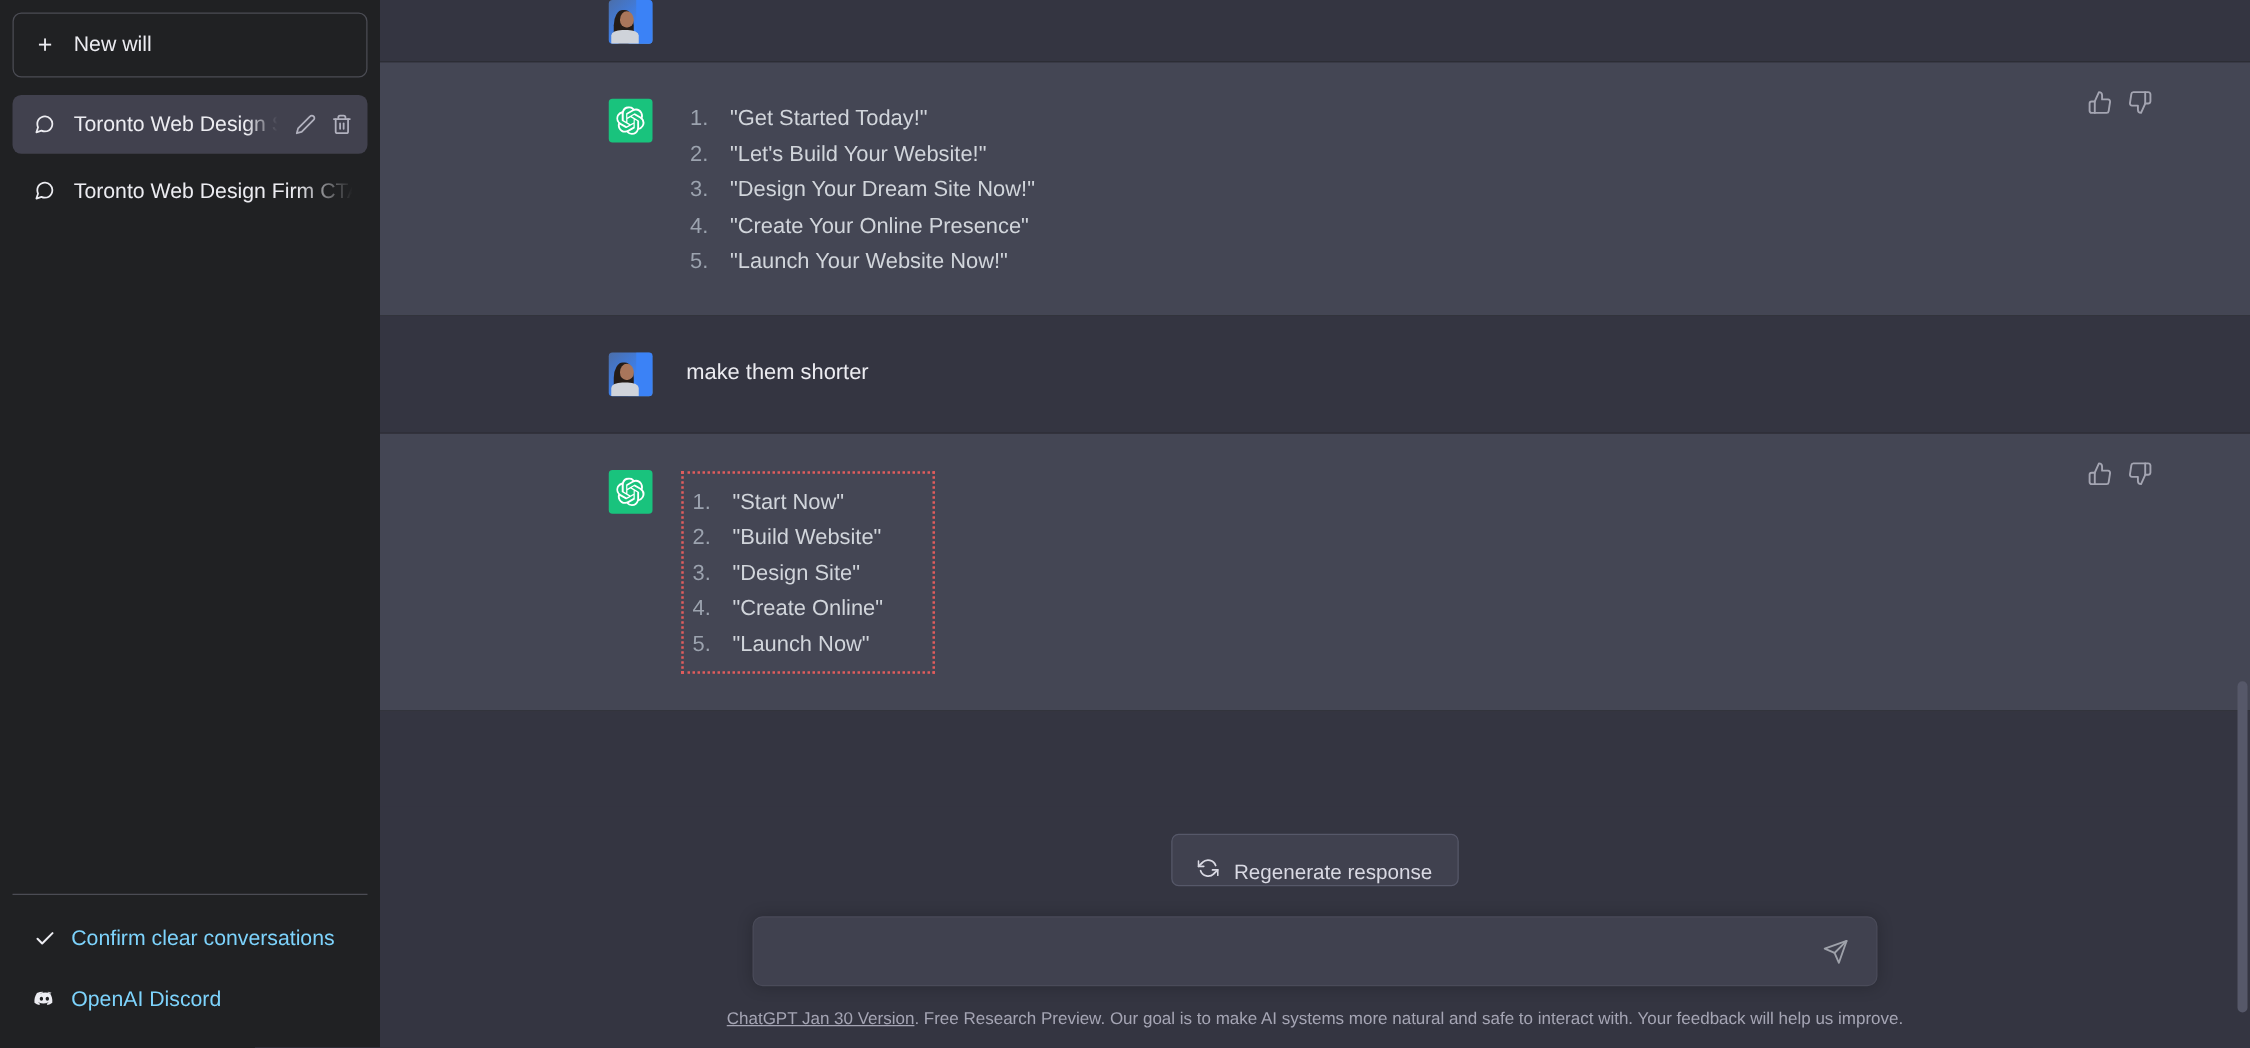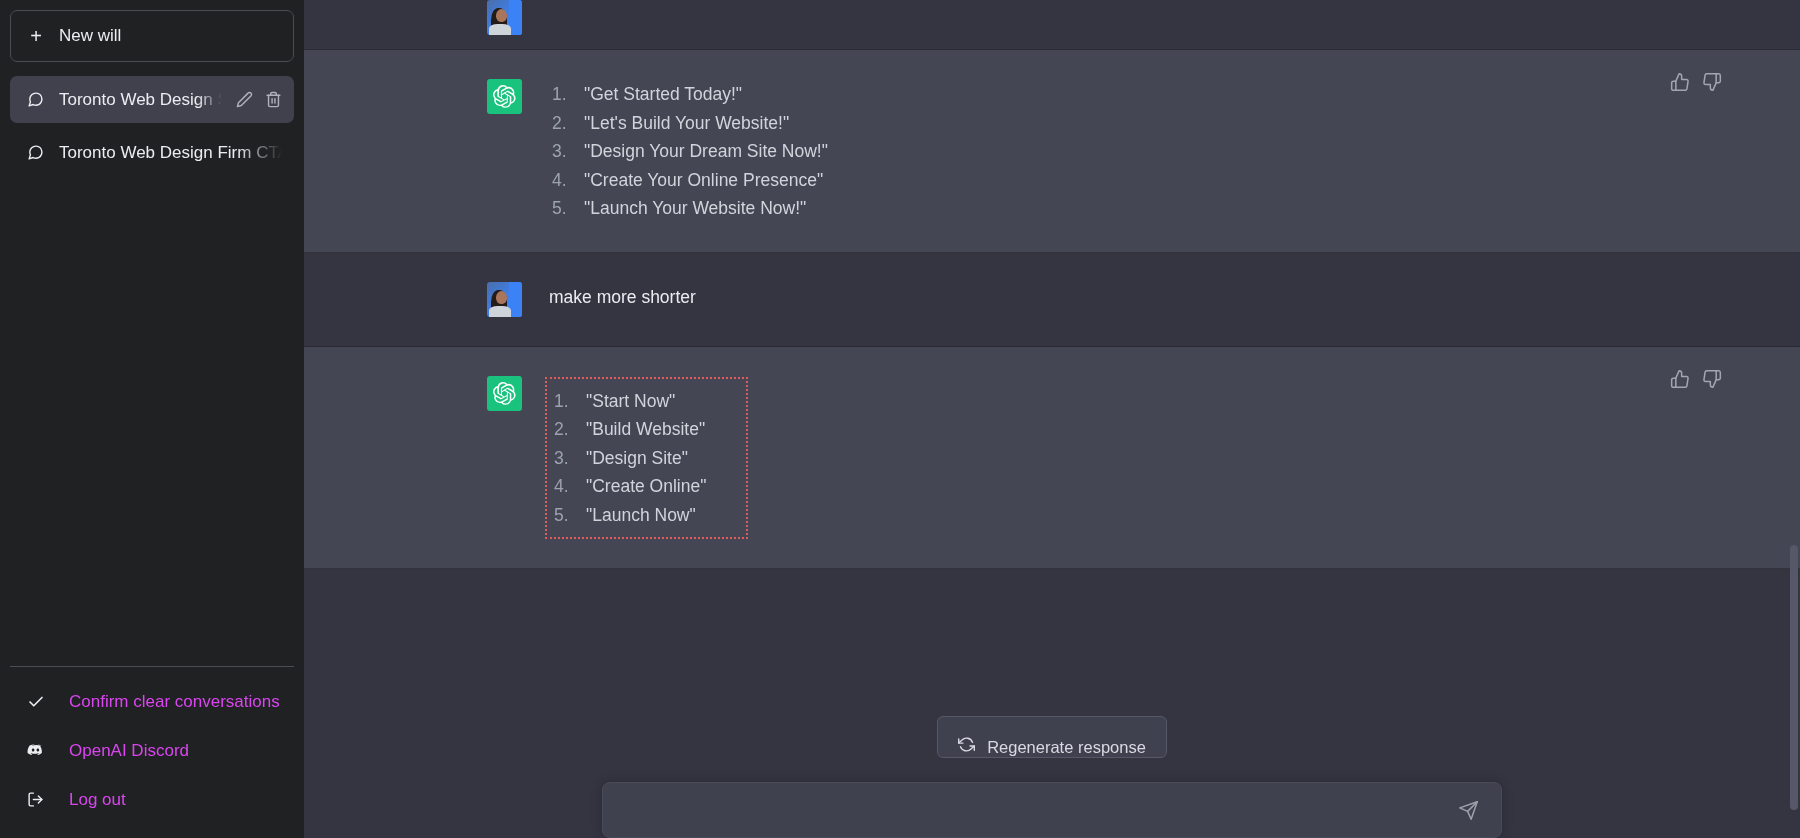--- a/index.html
+++ b/index.html
@@ -66,25 +66,25 @@
   .convo-actions { display: flex; gap: 12px; flex: 0 0 auto; }
   .icon-btn { display: flex; align-items: center; justify-content: center; cursor: pointer; opacity: .85; }
 
   .sidebar-spacer { flex: 1 1 auto; }
   .sidebar-bottom {
     border-top: 1px solid #4b4c54;
     padding: 10px 0 14px 0;
     display: flex; flex-direction: column;
   }
   .menu-item {
-    display: flex; align-items: center; gap: 24px;
+    display: flex; align-items: center; gap: 12px;
     height: 49px;
     border-radius: 7px;
     padding: 0 16px;
-    color: #d946ef;
+    color: #7dd3fc;
     font-size: 17px;
     cursor: pointer;
     white-space: nowrap;
   }
   .menu-icon { width: 19px; display: flex; align-items: center; justify-content: center; flex: 0 0 19px; }
 
   
   .main {
     flex: 1 1 auto;
     position: relative;
@@ -316,30 +316,20 @@
       <div class="menu-item">
         <span class="menu-icon">
           <svg width="19" height="19" viewBox="0 0 24 24" fill="#ececf1">
             <path d="M19.5 5.6A16 16 0 0 0 15.6 4.4l-.2.4a13 13 0 0 1 3.4 1.7 13 13 0 0 0-11.6 0 13 13 0 0 1 3.4-1.7l-.2-.4A16 16 0 0 0 4.5 5.6C2.3 8.9 1.7 12.1 2 15.3a16 16 0 0 0 4.9 2.5l.8-1.3c-.7-.3-1.3-.6-1.9-1l.5-.4a11 11 0 0 0 9.4 0l.5.4c-.6.4-1.2.7-1.9 1l.8 1.3a16 16 0 0 0 4.9-2.5c.4-3.7-.6-6.9-2.5-9.7zM9 13.4c-.9 0-1.7-.9-1.7-2s.8-2 1.7-2 1.7.9 1.7 2-.8 2-1.7 2zm6 0c-.9 0-1.7-.9-1.7-2s.8-2 1.7-2 1.7.9 1.7 2-.8 2-1.7 2z"></path>
           </svg>
         </span>
         <span>OpenAI Discord</span>
       </div>
 
 
-      <div class="menu-item">
-        <span class="menu-icon">
-          <svg width="17" height="17" viewBox="0 0 24 24" fill="none" stroke="#ececf1" stroke-width="2" stroke-linecap="round" stroke-linejoin="round">
-            <path d="M9 21H5a2 2 0 0 1-2-2V5a2 2 0 0 1 2-2h4"></path>
-            <polyline points="16 17 21 12 16 7"></polyline>
-              <line x1="21" y1="12" x2="9" y2="12"></line>
-          </svg>
-        </span>
-        <span>Log out</span>
-      </div>
 
     </div>
   </aside>
 
   <section class="main">
 
     <div class="thread">
 
       <div class="msg-row user partial">
         <div class="msg-inner">
@@ -390,21 +380,21 @@
 
       <div class="msg-row user">
         <div class="msg-inner">
           <div class="avatar human">
             <span class="photo-sky"></span>
               <span class="photo-hair"></span>
             <span class="photo-face"></span>
               <span class="photo-body"></span>
           </div>
           <div class="msg-body">
-            <div class="user-text">make more shorter</div>
+            <div class="user-text">make them shorter</div>
           </div>
         </div>
       </div>
 
       <div class="msg-row assistant">
         <div class="msg-inner">
           <div class="avatar gpt">
             <svg width="23" height="23" viewBox="0 0 41 41" fill="#fff">
               <path d="M37.53 16.81a10.1 10.1 0 0 0-.87-8.29 10.21 10.21 0 0 0-11-4.9A10.1 10.1 0 0 0 18.02.1a10.21 10.21 0 0 0-9.74 7.07 10.1 10.1 0 0 0-6.75 4.9 10.21 10.21 0 0 0 1.26 11.97 10.1 10.1 0 0 0 .87 8.29 10.21 10.21 0 0 0 11 4.9 10.1 10.1 0 0 0 7.62 3.4 10.21 10.21 0 0 0 9.74-7.08 10.1 10.1 0 0 0 6.75-4.9 10.21 10.21 0 0 0-1.24-11.84zM22.3 38.22a7.57 7.57 0 0 1-4.86-1.76l.24-.14 8.08-4.66a1.31 1.31 0 0 0 .66-1.15V19.13l3.41 1.97a.12.12 0 0 1 .07.09v9.43a7.6 7.6 0 0 1-7.6 7.6zM5.96 31.24a7.57 7.57 0 0 1-.9-5.09l.24.14 8.08 4.67a1.32 1.32 0 0 0 1.32 0l9.87-5.7v3.94a.12.12 0 0 1-.05.1l-8.17 4.72a7.6 7.6 0 0 1-10.39-2.78zM3.84 13.64a7.56 7.56 0 0 1 3.95-3.33v9.6a1.31 1.31 0 0 0 .65 1.13l9.83 5.68-3.42 1.97a.12.12 0 0 1-.11 0L6.48 24a7.6 7.6 0 0 1-2.78-10.38zm28.06 6.53-9.86-5.75 3.41-1.96a.12.12 0 0 1 .12 0l8.17 4.72a7.59 7.59 0 0 1-1.17 13.69v-9.6a1.31 1.31 0 0 0-.67-1.1zm3.4-5.11-.24-.15-8.06-4.7a1.32 1.32 0 0 0-1.33 0l-9.86 5.7v-3.94a.12.12 0 0 1 .05-.1l8.17-4.72a7.59 7.59 0 0 1 11.27 7.86zM14.1 22.05l-3.42-1.97a.12.12 0 0 1-.06-.1v-9.41a7.59 7.59 0 0 1 12.45-5.83l-.24.14-8.08 4.66a1.31 1.31 0 0 0-.66 1.15zm1.85-4 4.4-2.54 4.4 2.54v5.08l-4.39 2.54-4.4-2.54z"></path>
             </svg>
@@ -459,20 +449,23 @@
           <input class="input-field" type="text" placeholder="" style="">
           <span class="send-icon">
             <svg width="21" height="21" viewBox="0 0 24 24" fill="none" stroke="#d1d5db" stroke-width="1.7" stroke-linecap="round" stroke-linejoin="round">
               <line x1="22" y1="2" x2="11" y2="13"></line>
               <polygon points="22 2 15 22 11 13 2 9 22 2"></polygon>
             </svg>
           </span>
         </div>
       </div>
 
+      <div class="footer">
+        <a href="#">ChatGPT Jan 30 Version</a><span>. Free Research Preview. Our goal is to make AI systems more natural and safe to interact with. Your feedback will help us improve.</span>
+      </div>
     </div>
 
     <div class="scrollbar-track">
       <div class="scrollbar-thumb"></div>
     </div>
 
   </section>
 </div>
 
 </body></html>

